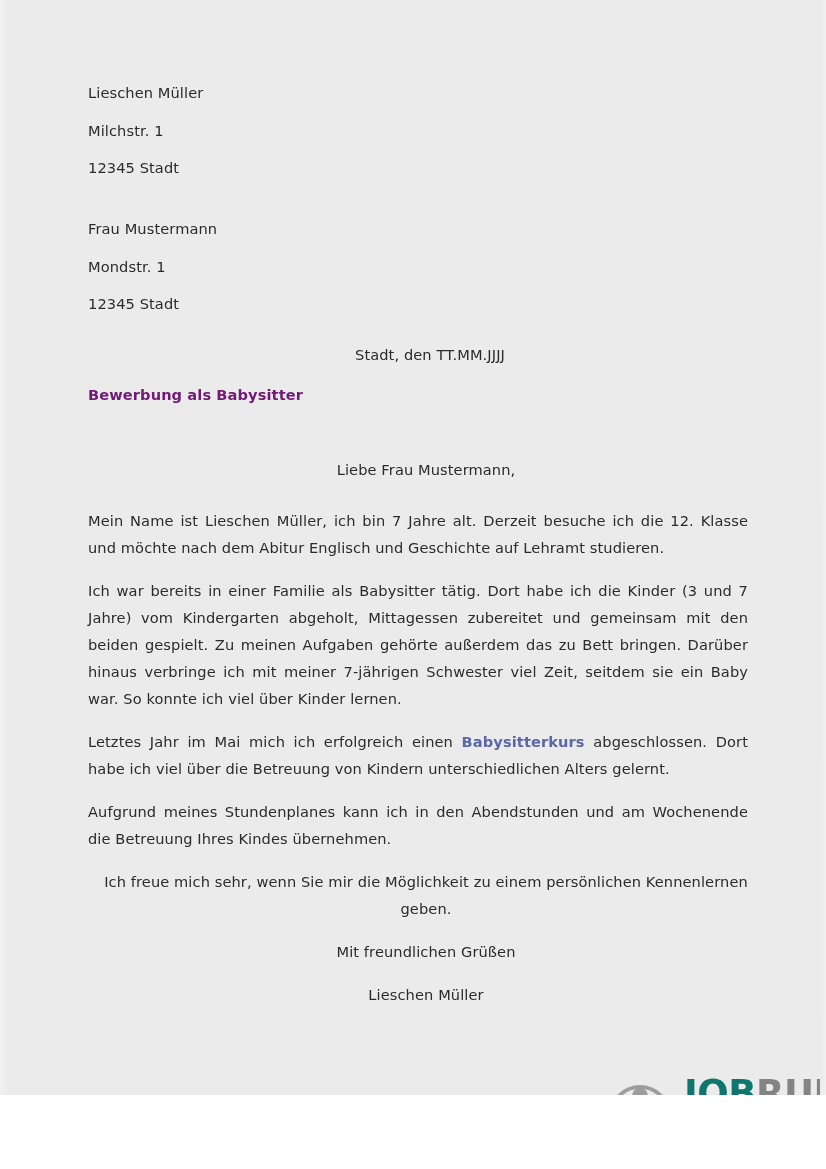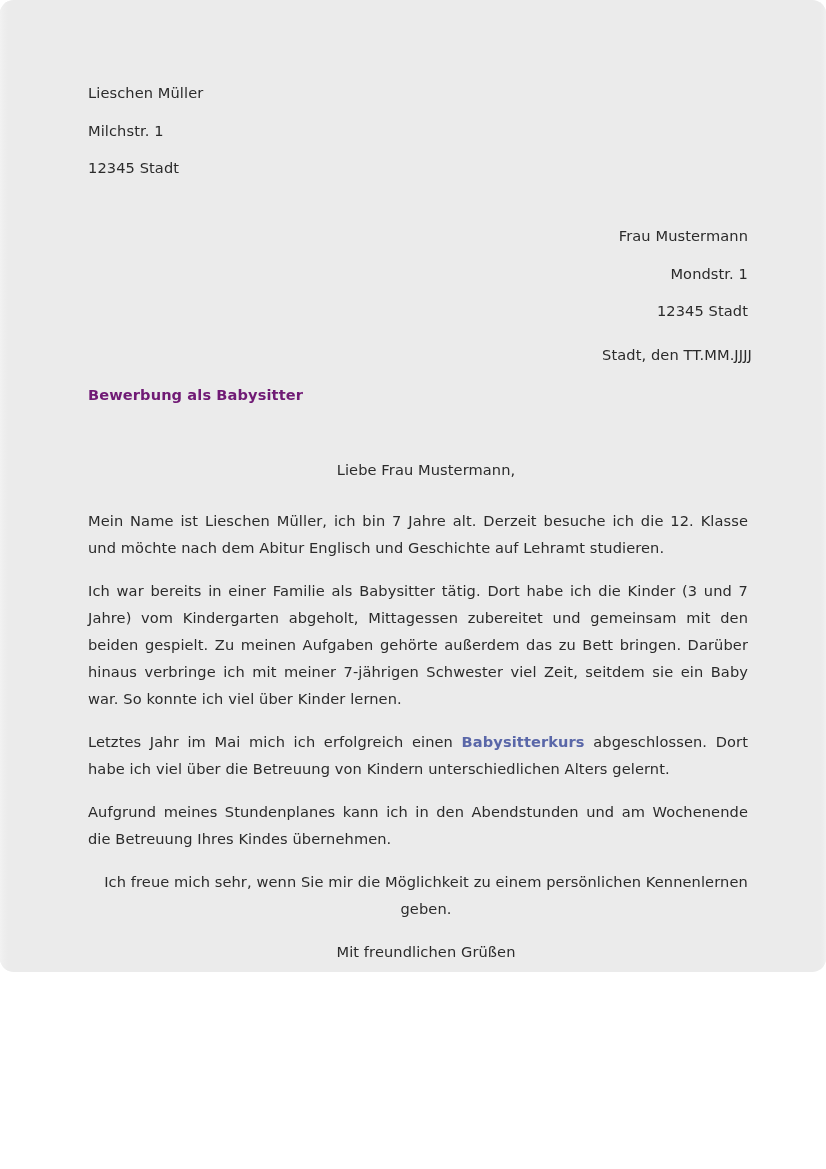--- a/index.html
+++ b/index.html
@@ -7,25 +7,24 @@
     padding: 0;
     background: #ffffff;
   }
   body {
     font-family: "DejaVu Sans", sans-serif;
   }
 
   .page {
     position: relative;
     width: 826px;
-    height: 972px;
+    height: 1095px;
     background: #ebebeb;
     box-sizing: border-box;
     overflow: hidden;
-    border-radius: 14px;
   }
 
   
   .page::before {
     content: "";
     position: absolute;
     left: 0; top: 0;
     width: 8px; height: 100%;
     background: linear-gradient(to right, #f2f2f2 0%, #eeeeee 45%, #ebebeb 100%);
     pointer-events: none;
@@ -60,28 +59,28 @@
     left: 0;
     width: 100%;
   }
   .addr-block .addr-line {
     margin: 0;
     padding: 0;
     height: 37.5px;
   }
 
   #sender-address { top: 79px; }
-  #recipient-address { top: 222px; text-align: right; }
+  #recipient-address { top: 215px; }
 
   .date-line {
     position: absolute;
-    left: 4px;
+    left: 12px;
     top: 341px;
     width: 100%;
-    text-align: right;
+    text-align: center;
   }
 
   .subject-line {
     position: absolute;
     left: 0;
     top: 381px;
     width: 100%;
     font-weight: bold;
     color: #701a75;
   }

